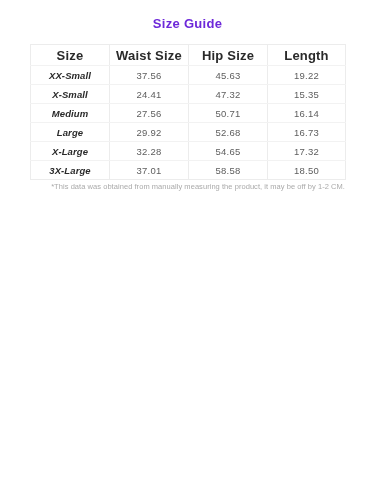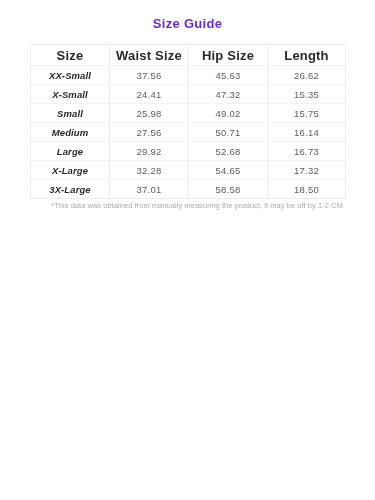--- a/index.html
+++ b/index.html
@@ -112,33 +112,27 @@
           <th>Waist Size</th>
           <th>Hip Size</th>
           <th>Length</th>
         </tr>
       </thead>
       <tbody>
         <tr>
           <td class="size-name">XX-Small</td>
           <td class="measure">37.56</td>
           <td class="measure">45.63</td>
-          <td class="measure">26.62</td>
+          <td class="measure">19.22</td>
         </tr>
         <tr>
           <td class="size-name">X-Small</td>
           <td class="measure">24.41</td>
           <td class="measure">47.32</td>
           <td class="measure">15.35</td>
-        </tr>
-        <tr>
-          <td class="size-name">Small</td>
-          <td class="measure">25.98</td>
-          <td class="measure">49.02</td>
-          <td class="measure">15.75</td>
         </tr>
         <tr>
           <td class="size-name">Medium</td>
           <td class="measure">27.56</td>
           <td class="measure">50.71</td>
           <td class="measure">16.14</td>
         </tr>
         <tr>
           <td class="size-name">Large</td>
           <td class="measure">29.92</td>

